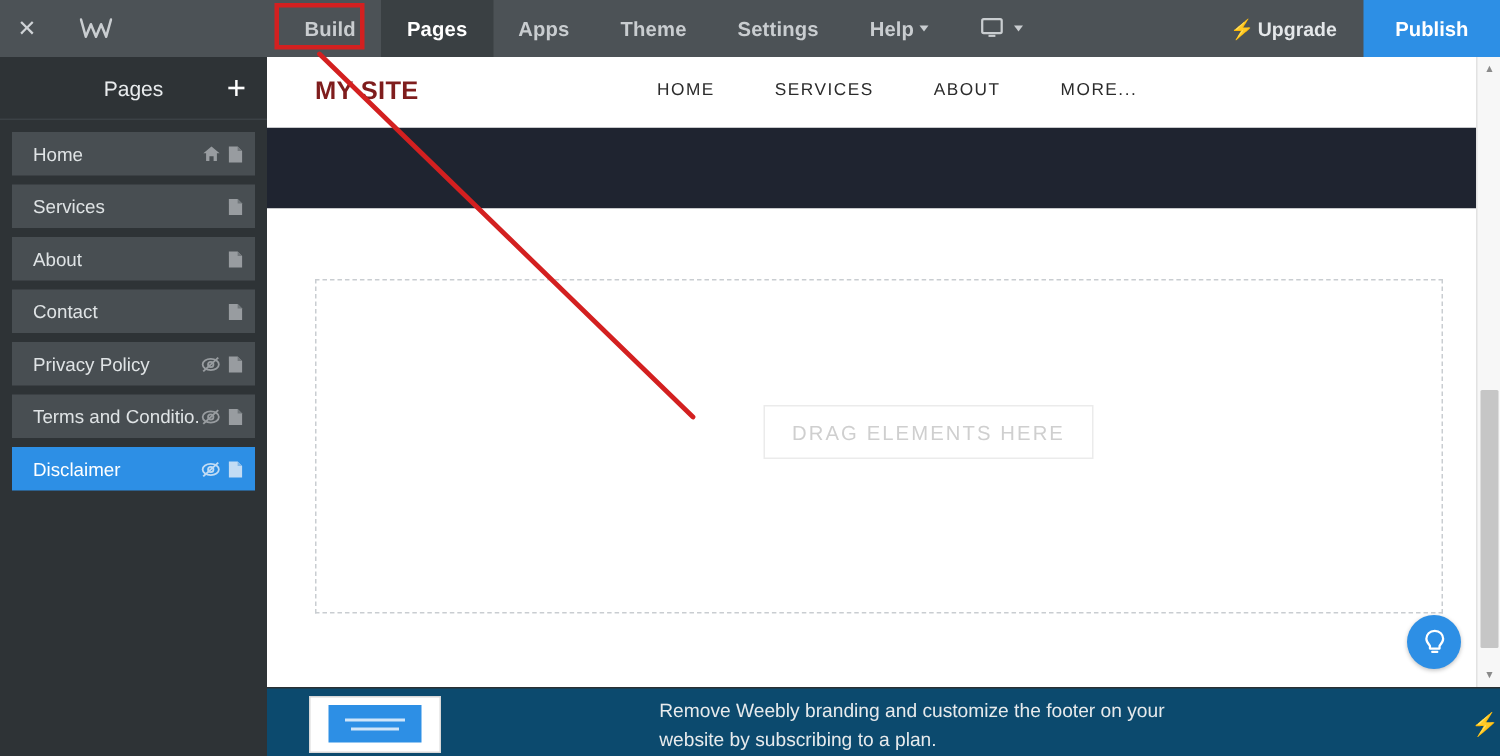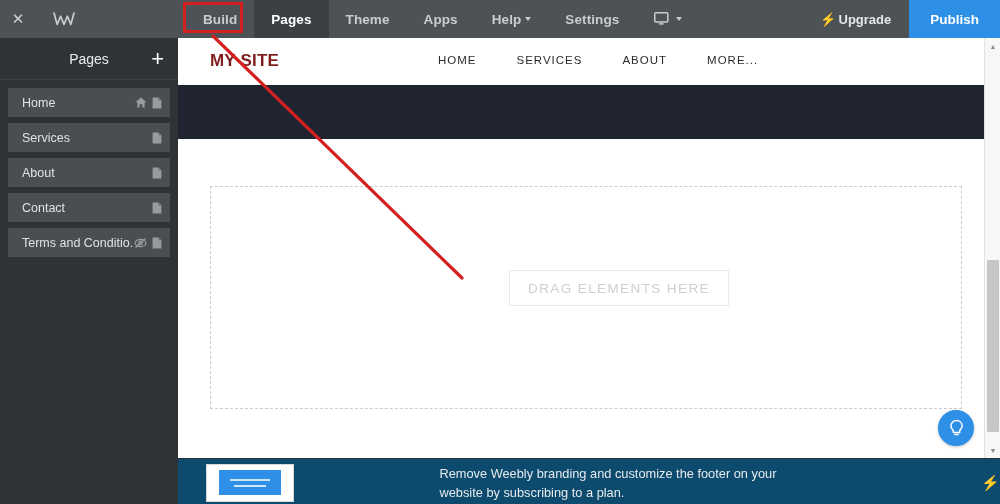--- a/index.html
+++ b/index.html
@@ -185,27 +185,27 @@
     <div class="tb-close">✕</div>
     <div class="tb-logo">
       <svg width="22" height="16" viewBox="0 0 22 16" aria-hidden="true">
         <path d="M1 2 L4.2 13.5 L7.6 5.2 L11 13.5 L14.4 5.2 L17.8 13.5 L21 2" fill="none" stroke="#c9cdd0" stroke-width="1.7" stroke-linecap="round" stroke-linejoin="round"></path>
       </svg>
     </div>
 
     <div class="tb-nav">
       <div class="tb-item">Build</div>
       <div class="tb-item active">Pages</div>
+      <div class="tb-item">Apps</div>
       <div class="tb-item">Theme</div>
-      <div class="tb-item">Apps</div>
+      <div class="tb-item">Settings</div>
       <div class="tb-item">
         <span>Help</span>
         <span class="tb-caret"></span>
       </div>
-      <div class="tb-item">Settings</div>
       <div class="tb-device">
         <svg width="17" height="14" viewBox="0 0 17 14" aria-hidden="true">
           <rect x="0.8" y="0.8" width="13" height="9.2" rx="1" fill="none" stroke="#c9cdd0" stroke-width="1.5"></rect>
           <rect x="5" y="11.2" width="4.6" height="1.4" fill="#c9cdd0"></rect>
         </svg>
         <span class="tb-caret" style="margin-left:5px"></span>
       </div>
     </div>
 
     <div class="tb-right">
@@ -260,37 +260,65 @@
       <div class="sb-item">
         <span class="sb-item-label">Contact</span>
         <span class="sb-icons">
           <svg width="10" height="12" viewBox="0 0 10 12">
             <path d="M0.6 0.6 H6.4 L9.4 3.6 V11.4 H0.6 Z" fill="#c9cdd0"></path>
             <path d="M6.4 0.6 L9.4 3.6 H6.4 Z" fill="#8b9094"></path>
           </svg>
         </span>
       </div>
 
-
-      <div class="sb-item">
-        <span class="sb-item-label">Terms and Conditio...</span>
+      <div class="sb-item">
+        <span class="sb-item-label">Privacy Policy</span>
         <span class="sb-icons">
           <svg width="13" height="12" viewBox="0 0 13 12">
             <ellipse cx="6.5" cy="6" rx="5.4" ry="3.7" fill="none" stroke="#c9cdd0" stroke-width="1.2"></ellipse>
             <circle cx="6.5" cy="6" r="1.8" fill="none" stroke="#c9cdd0" stroke-width="1.2"></circle>
             <line x1="1.5" y1="10.6" x2="11.5" y2="1.4" stroke="#c9cdd0" stroke-width="1.3"></line>
           </svg>
           <svg width="10" height="12" viewBox="0 0 10 12">
             <path d="M0.6 0.6 H6.4 L9.4 3.6 V11.4 H0.6 Z" fill="#c9cdd0"></path>
             <path d="M6.4 0.6 L9.4 3.6 H6.4 Z" fill="#8b9094"></path>
           </svg>
         </span>
       </div>
 
-
+      <div class="sb-item">
+        <span class="sb-item-label">Terms and Conditio...</span>
+        <span class="sb-icons">
+          <svg width="13" height="12" viewBox="0 0 13 12">
+            <ellipse cx="6.5" cy="6" rx="5.4" ry="3.7" fill="none" stroke="#c9cdd0" stroke-width="1.2"></ellipse>
+            <circle cx="6.5" cy="6" r="1.8" fill="none" stroke="#c9cdd0" stroke-width="1.2"></circle>
+            <line x1="1.5" y1="10.6" x2="11.5" y2="1.4" stroke="#c9cdd0" stroke-width="1.3"></line>
+          </svg>
+          <svg width="10" height="12" viewBox="0 0 10 12">
+            <path d="M0.6 0.6 H6.4 L9.4 3.6 V11.4 H0.6 Z" fill="#c9cdd0"></path>
+            <path d="M6.4 0.6 L9.4 3.6 H6.4 Z" fill="#8b9094"></path>
+          </svg>
+        </span>
+      </div>
+
+
+      <div class="sb-item selected">
+        <span class="sb-item-label">Disclaimer</span>
+        <span class="sb-icons">
+          <svg width="13" height="12" viewBox="0 0 13 12">
+            <ellipse cx="6.5" cy="6" rx="5.4" ry="3.7" fill="none" stroke="#dceaf7" stroke-width="1.2"></ellipse>
+            <circle cx="6.5" cy="6" r="1.8" fill="none" stroke="#dceaf7" stroke-width="1.2"></circle>
+            <line x1="1.5" y1="10.6" x2="11.5" y2="1.4" stroke="#dceaf7" stroke-width="1.3"></line>
+          </svg>
+          <svg width="10" height="12" viewBox="0 0 10 12">
+            <path d="M0.6 0.6 H6.4 L9.4 3.6 V11.4 H0.6 Z" fill="#dceaf7"></path>
+            <path d="M6.4 0.6 L9.4 3.6 H6.4 Z" fill="#8fc0ec"></path>
+          </svg>
+        </span>
+      </div>
 
     </div>
   </div>
 
   <div class="canvas">
     <div class="site-header">
       <div class="site-logo">MY SITE</div>
       <div class="site-nav">
         <span class="site-nav-item">HOME</span>
         <span class="site-nav-item">SERVICES</span>

